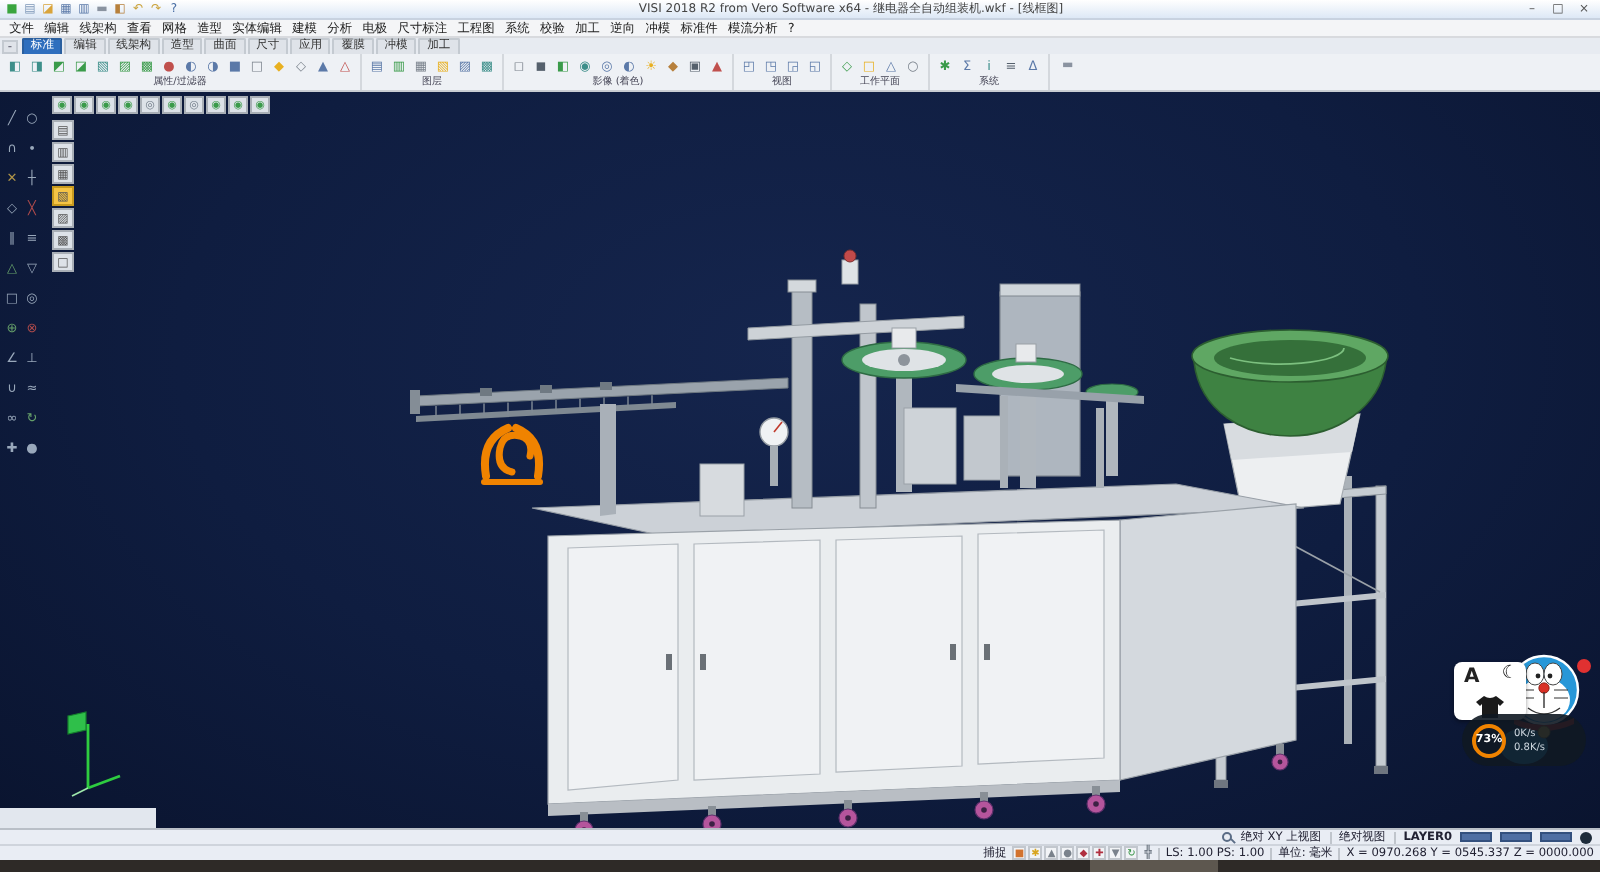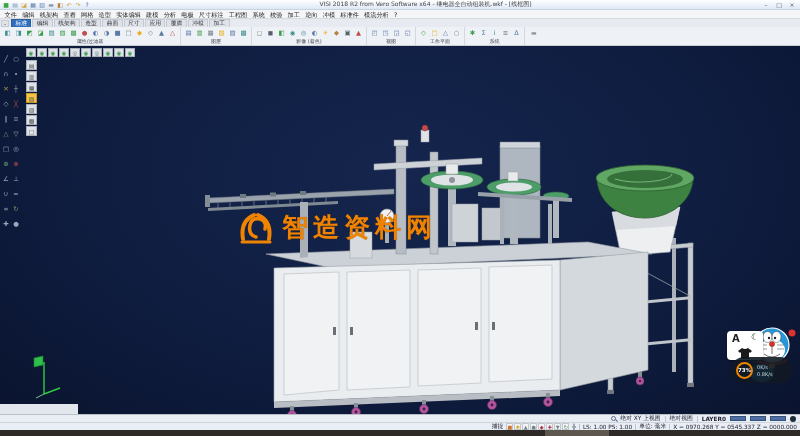--- a/index.html
+++ b/index.html
@@ -374,21 +374,20 @@
     </g>
   </svg>
 
   <div class="watermark">
     <svg width="36" height="34" viewBox="0 0 36 34">
       <path d="M5 28 Q2 10 16 4" stroke="#f08300" stroke-width="4" fill="none" stroke-linecap="round"></path>
       <path d="M31 28 Q34 10 20 4" stroke="#f08300" stroke-width="4" fill="none" stroke-linecap="round"></path>
       <path d="M18 26 q-8 -2 -6 -12 q2 -8 10 -6 q7 2 5 10" stroke="#f08300" stroke-width="3.5" fill="none" stroke-linecap="round"></path>
       <path d="M4 31 H32" stroke="#f08300" stroke-width="3" stroke-linecap="round"></path>
     </svg>
-    <span class="wm-text">智造资料网</span>
   </div>
 
   <div class="mini-top">
 
   <span class="icon" style="color: rgb(58, 155, 74);">◉</span>
       <span class="icon" style="color: rgb(58, 155, 74);">◉</span>
       <span class="icon" style="color: rgb(58, 155, 74);">◉</span>
       <span class="icon" style="color: rgb(58, 155, 74);">◉</span>
       <span class="icon" style="color: rgb(106, 118, 131);">◎</span>
       <span class="icon" style="color: rgb(58, 155, 74);">◉</span>

